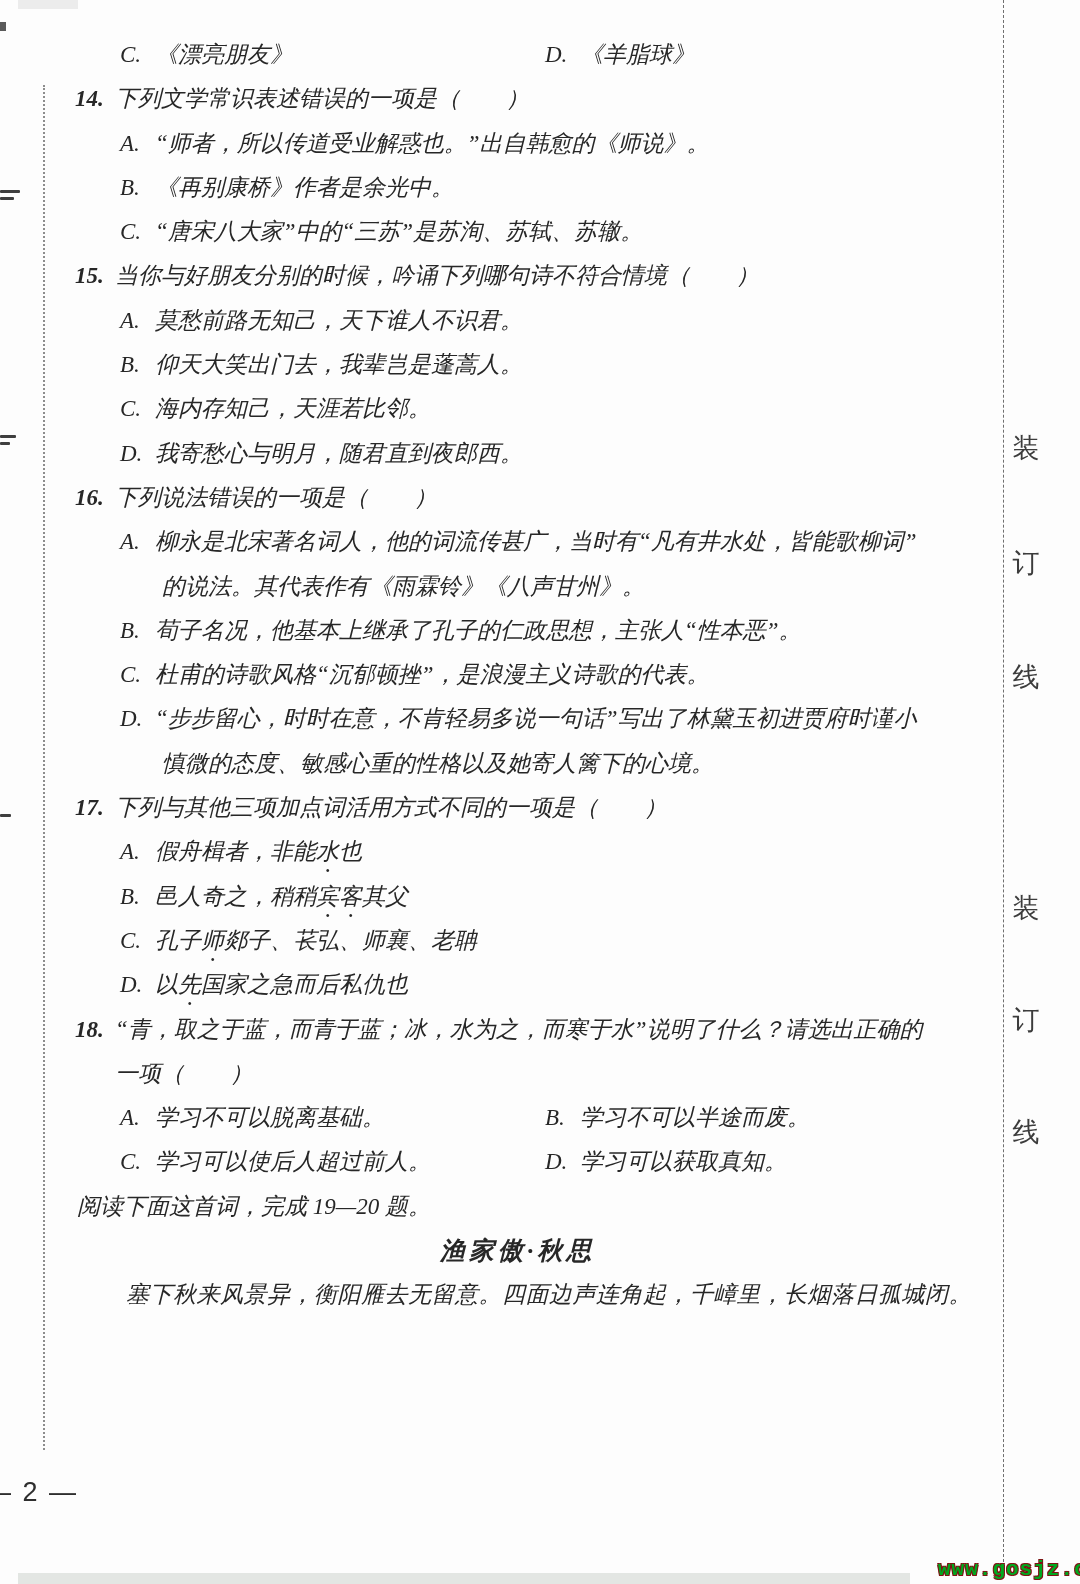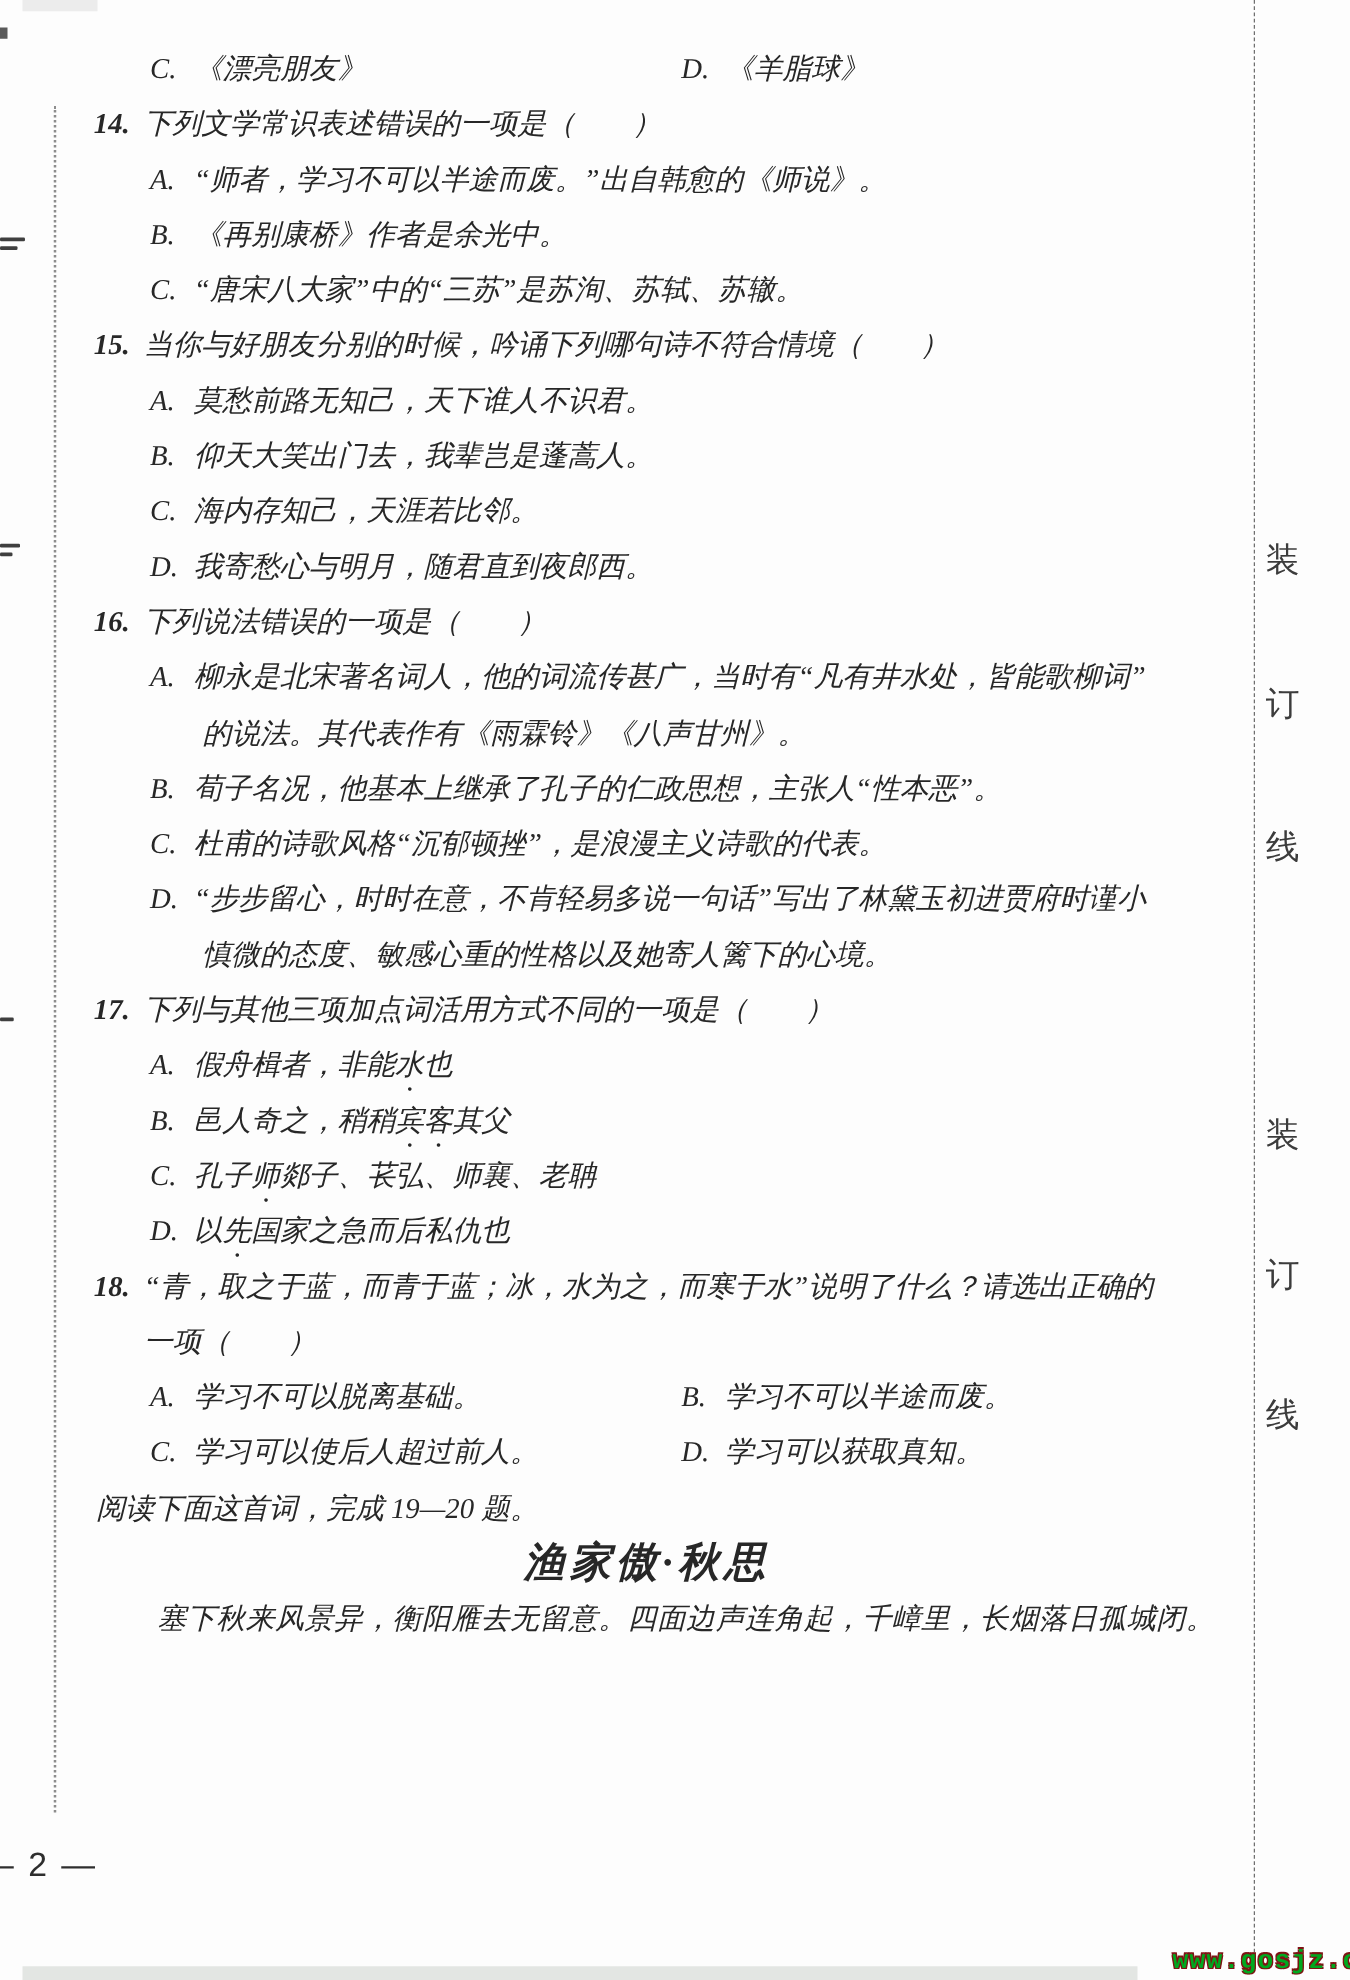--- a/index.html
+++ b/index.html
@@ -37,21 +37,21 @@
   .row{height:44.3px;white-space:nowrap;position:relative;}
   .q-num{display:inline-block;width:40px;font-weight:bold;}
   .opt{padding-left:45px;}
   .opt-label{display:inline-block;min-width:35px;}
   .wrap2{padding-left:87px;}
   .wrap-stem{padding-left:40px;}
   .twocol .c1{position:absolute;left:45px;top:0;}
   .twocol .c2{position:absolute;left:470px;top:0;}
   .intro{padding-left:2px;}
   .center{text-align:center;}
-  .poem-title{font-weight:bold;font-size:33px;letter-spacing:4px;}
+  .poem-title{font-weight:bold;font-size:25px;letter-spacing:4px;}
   .poem-author{letter-spacing:3px;}
   .poem-line{padding-left:51px;letter-spacing:0.5px;}
   .em-dot{
     -webkit-text-emphasis:filled dot #272727;
     -webkit-text-emphasis-position:under right;
     text-emphasis:filled dot #272727;
     text-emphasis-position:under right;
   }
   
   .page-num{
@@ -96,21 +96,21 @@
 
 <div class="content">
 
   <div class="row twocol">
     <span class="c1"><span class="opt-label">C.</span><span>《漂亮朋友》</span></span>
     <span class="c2"><span class="opt-label">D.</span><span>《羊脂球》</span></span>
   </div>
 
   <div>
     <div class="row"><span class="q-num">14.</span><span>下列文学常识表述错误的一项是（　　）</span></div>
-    <div class="row opt"><span class="opt-label">A.</span><span>“师者，学习不可以半途而废。”出自韩愈的《师说》。</span></div>
+    <div class="row opt"><span class="opt-label">A.</span><span>“师者，所以传道受业解惑也。”出自韩愈的《师说》。</span></div>
     <div class="row opt"><span class="opt-label">B.</span><span>《再别康桥》作者是余光中。</span></div>
     <div class="row opt"><span class="opt-label">C.</span><span>“唐宋八大家”中的“三苏”是苏洵、苏轼、苏辙。</span></div>
   </div>
 
   <div>
     <div class="row"><span class="q-num">15.</span><span>当你与好朋友分别的时候，吟诵下列哪句诗不符合情境（　　）</span></div>
     <div class="row opt"><span class="opt-label">A.</span><span>莫愁前路无知己，天下谁人不识君。</span></div>
     <div class="row opt"><span class="opt-label">B.</span><span>仰天大笑出门去，我辈岂是蓬蒿人。</span></div>
     <div class="row opt"><span class="opt-label">C.</span><span>海内存知己，天涯若比邻。</span></div>
     <div class="row opt"><span class="opt-label">D.</span><span>我寄愁心与明月，随君直到夜郎西。</span></div>

